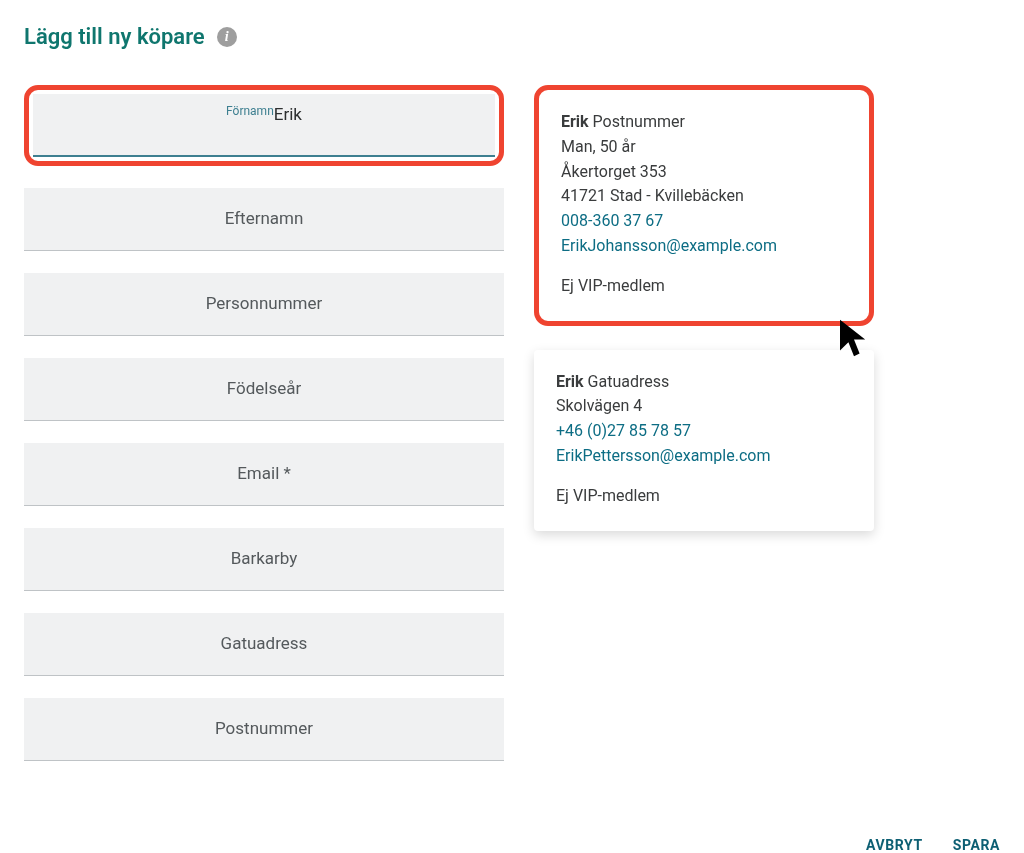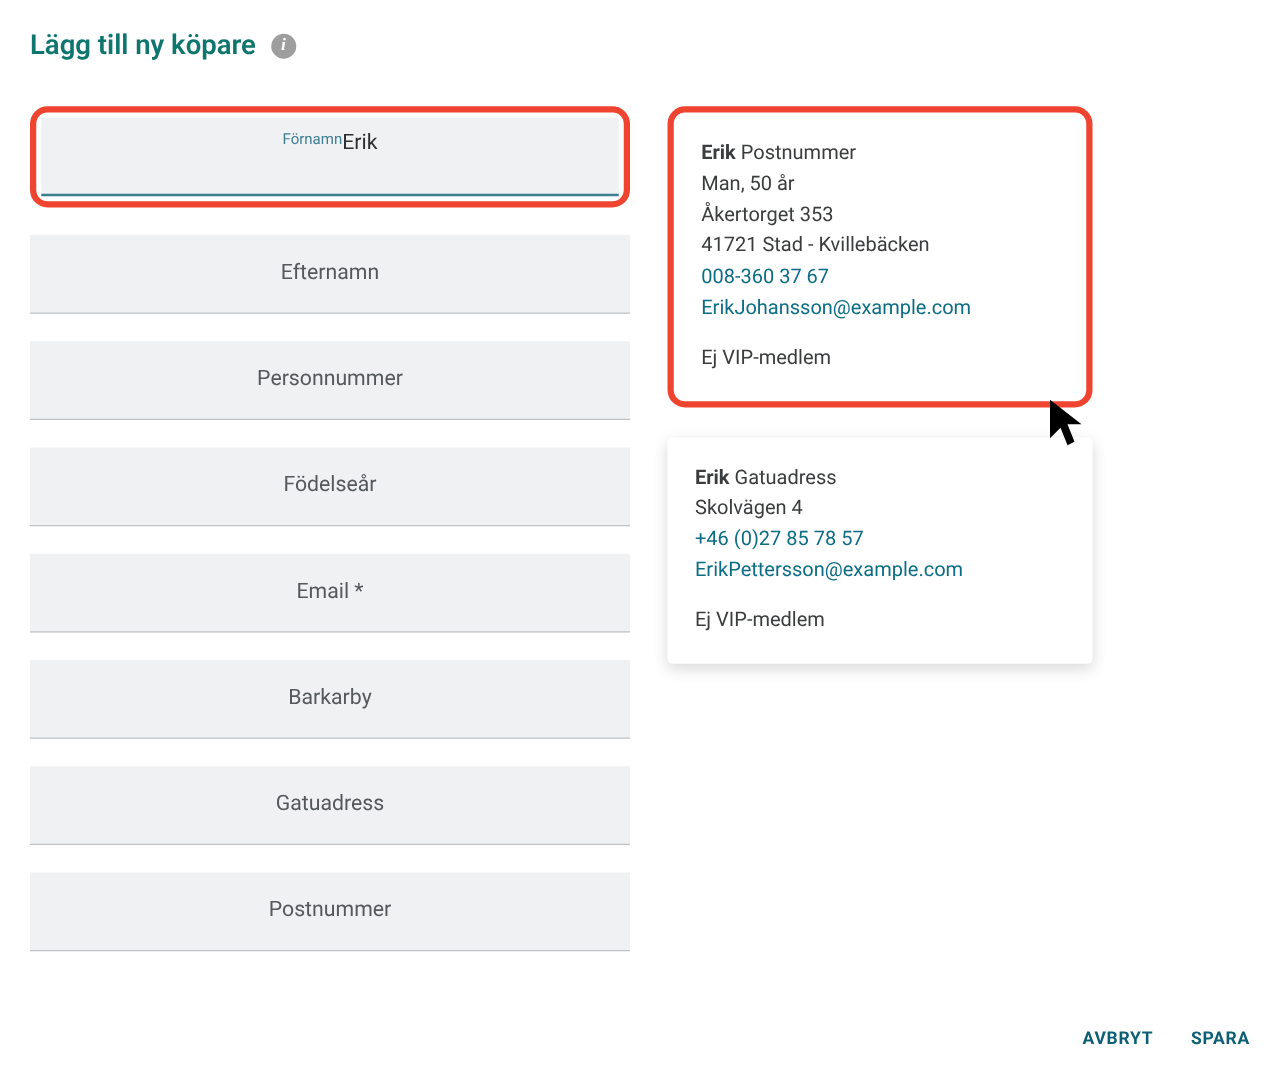--- a/index.html
+++ b/index.html
@@ -137,21 +137,21 @@
   .vip-line { margin-top: 15px; }
   .cursor-arrow {
     position: absolute;
     right: -2px;
     bottom: -38px;
     width: 34px;
     height: 42px;
   }
   .footer-actions {
     position: absolute;
-    bottom: 14px;
+    bottom: 0;
     right: 24px;
     display: flex;
     gap: 30px;
     margin-top: 18px;
   }
   .footer-actions .btn {
     color: #0d5f73;
     font-weight: 700;
     font-size: 14px;
     letter-spacing: 0.6px;

